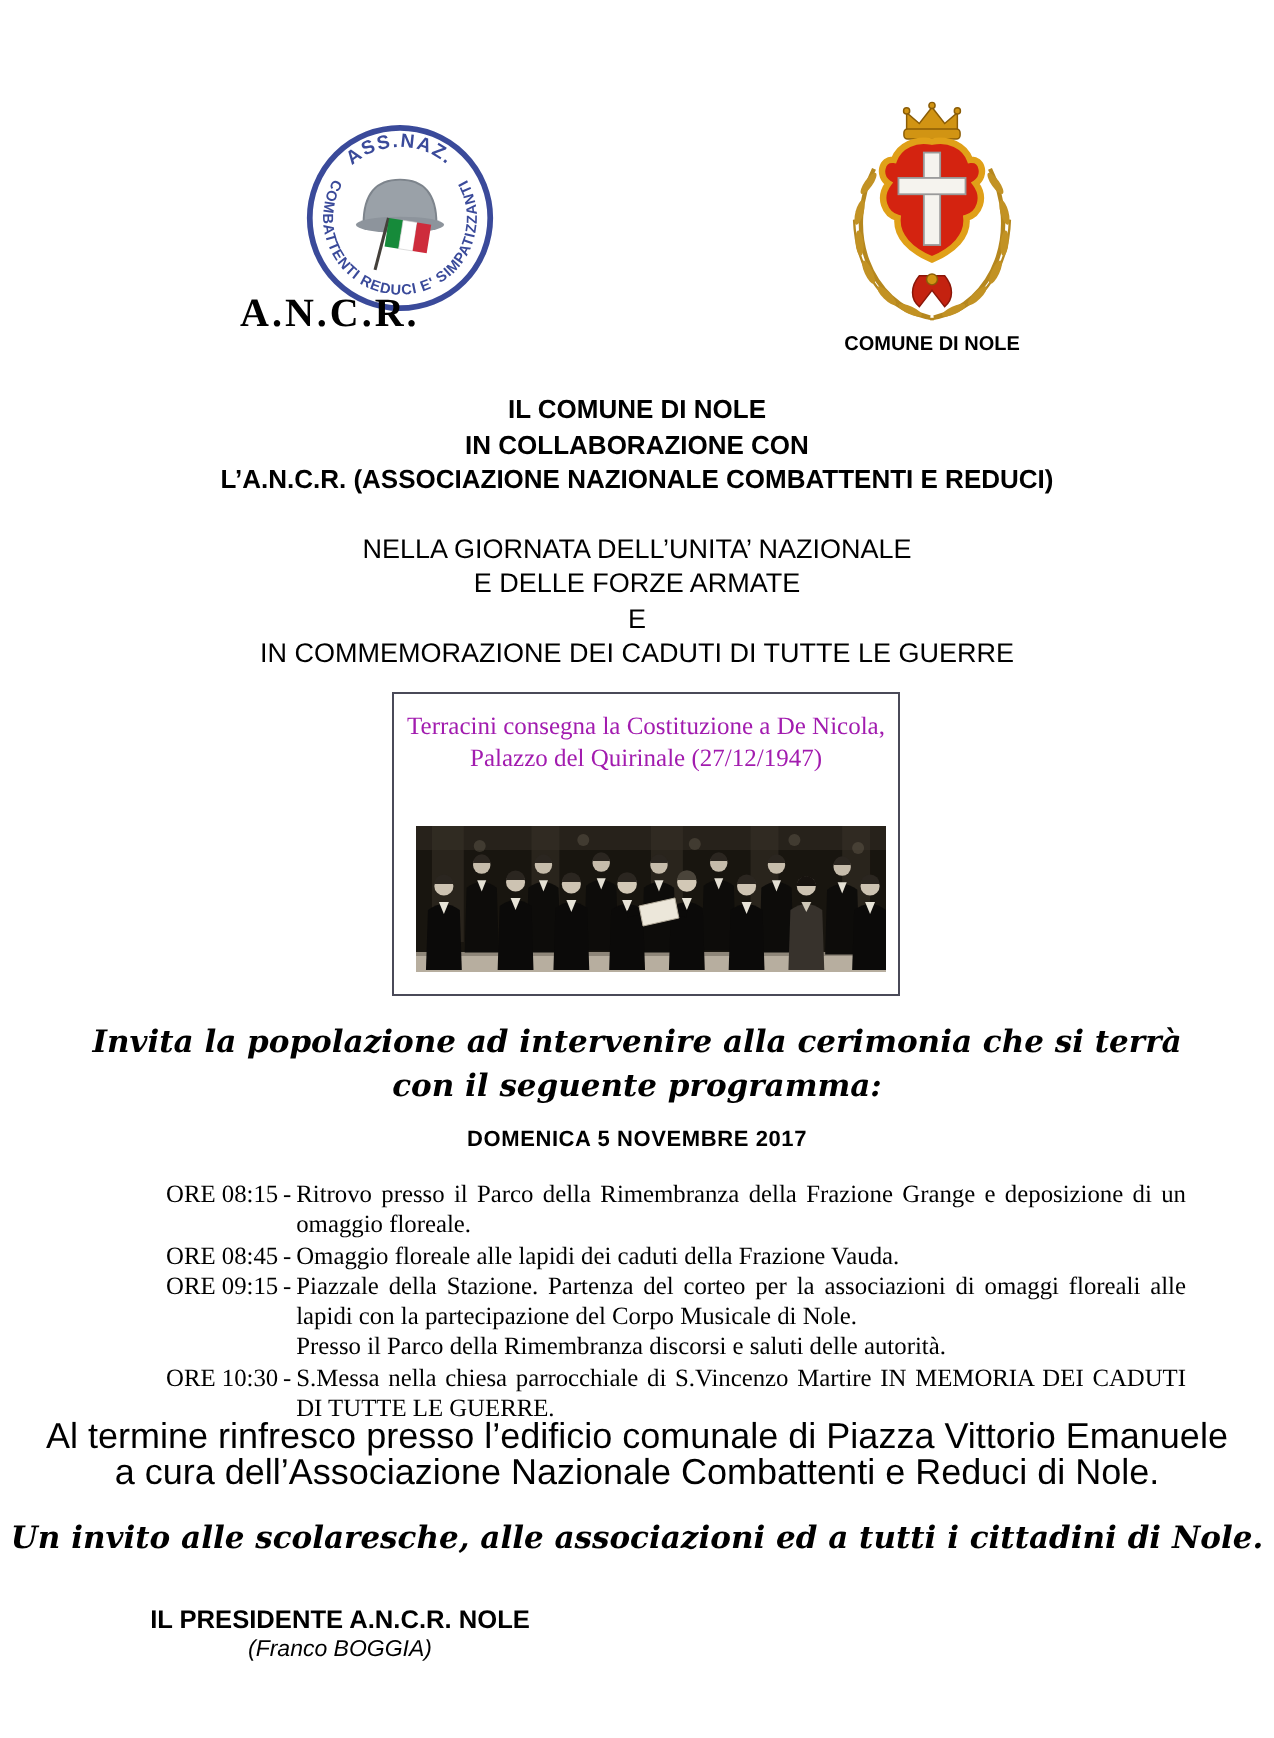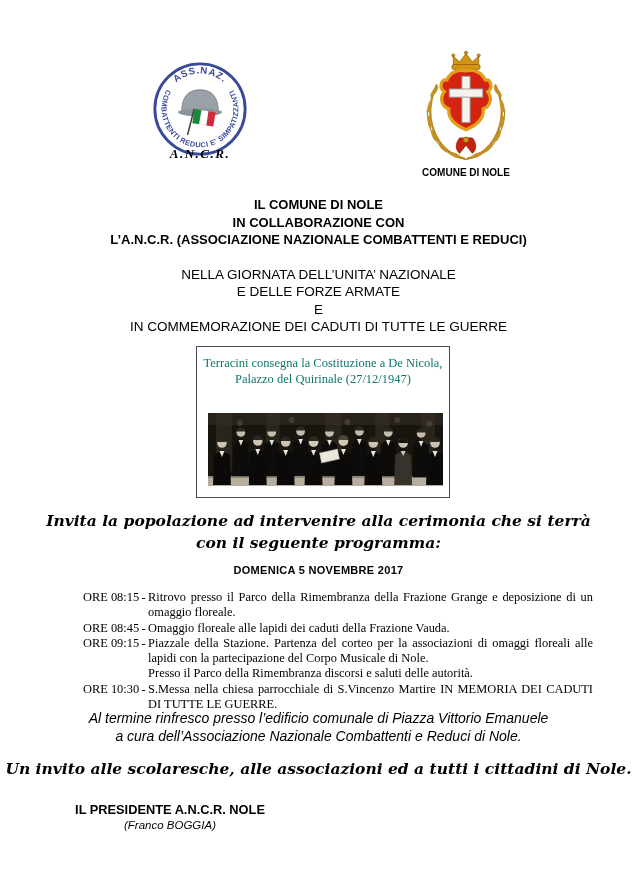--- a/index.html
+++ b/index.html
@@ -3,37 +3,37 @@
 <meta charset="utf-8">
 <style>
   html,body { margin:0; padding:0; background:#ffffff; }
   .page {
     position:relative; width:637px; height:869px; background:#ffffff;
     font-family:"Liberation Sans", sans-serif; color:#000; overflow:hidden;
   }
 
   
   .ancr-logo   { position:absolute; left:152px; top:61px;  width:96px; height:96px; }
-  .ancr-label  { position:absolute; left:120px; top:146px; width:160px; text-align:center;
-                 font-family:"Liberation Serif", serif; font-weight:bold; font-size:13px; letter-spacing:1.5px;font-style:italic; }
+  .ancr-label  { position:absolute; left:120px; top:146px; width:160px; 
+                 font-family:"Liberation Serif", serif; font-weight:bold; font-size:20px; letter-spacing:1.5px; }
   .comune-logo { position:absolute; left:416px; top:50px;  width:100px; height:116px; }
   .comune-label{ position:absolute; left:396px; top:167px; width:140px; text-align:center;
                  font-weight:bold; font-size:10px; }
 
   
   .header   { position:absolute; top:196px; left:0; width:637px; text-align:center;
               font-weight:bold; font-size:13px; line-height:17.6px; }
   .occasion { position:absolute; top:266px; left:0; width:637px; text-align:center;
               font-size:13.5px; line-height:17.3px; }
 
   
   .photo-box { position:absolute; left:196px; top:346px; width:254px; height:152px;
                border:1px solid #4a4a58; box-sizing:border-box; background:#fff; }
   .photo-caption { margin-top:8px; text-align:center; font-family:"Liberation Serif", serif;
-                   font-size:12.5px; line-height:16px; color:#0f766e; }
+                   font-size:12.5px; line-height:16px; color:#a21caf; }
   .photo-img { position:absolute; left:11px; top:66px; width:235px; height:73px; display:block; }
 
   
   .script-invite { position:absolute; top:510px; left:0; width:637px; text-align:center;
                    font-family:"DejaVu Serif", serif; font-style:italic; font-weight:bold;
                    font-size:15.5px; line-height:22px; }
   .closing       { position:absolute; top:759px; left:0; width:637px; text-align:center;
                    font-family:"DejaVu Serif", serif; font-style:italic; font-weight:bold;
                    font-size:15.5px; }
 
@@ -43,21 +43,21 @@
   
   .program { position:absolute; left:83px; top:590px; width:510px;
              font-family:"Liberation Serif", serif; font-size:12.4px; line-height:15.3px; }
   .program-item { display:flex; }
   .program-time { flex:0 0 56px; white-space:nowrap; }
   .program-dash { flex:0 0 9px;  text-align:center; }
   .program-desc { flex:1; text-align:justify; }
 
   
   .refreshment { position:absolute; top:710px; left:0; width:637px; text-align:center;
-                 font-style:italic; font-size:14px; line-height:17.5px; }
+                 font-size:18px; line-height:17.5px; }
 
   .sig-left  { position:absolute; left:62px;  top:802px; width:216px; text-align:center; }
   .sig-right { position:absolute; left:389px; top:802px; width:216px; text-align:center; }
   .sig-title { font-weight:bold; font-size:12.8px; }
   .sig-name  { font-style:italic; font-size:11.5px; margin-top:2px; }
 </style>
 </head>
 <body>
 
 <div class="page">

